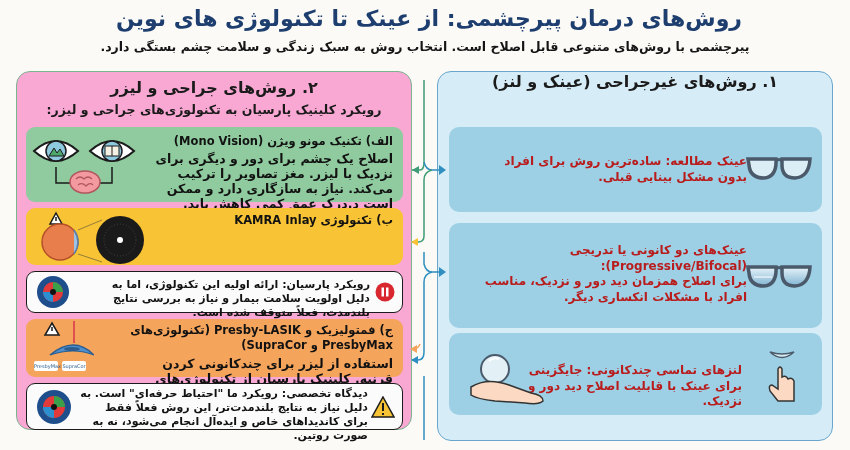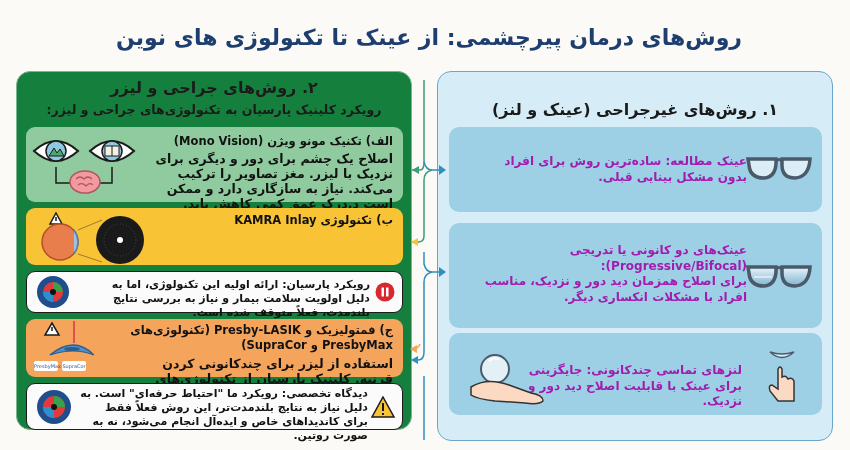--- a/index.html
+++ b/index.html
@@ -4,56 +4,57 @@
 <style>
   * { box-sizing: border-box; margin: 0; padding: 0; }
   html, body { width: 850px; height: 450px; overflow: hidden; }
   body {
     background: #fbfaf7;
     font-family: "DejaVu Sans", sans-serif;
     color: #1a1a1a;
     position: relative;
   }
   .header { position: absolute; left: 0; top: 0; width: 850px; height: 68px; text-align: center; }
-  .title { direction: rtl; font-size: 22px; font-weight: bold; color: #1d3e6e; padding-top: 24px; line-height: 28px; letter-spacing: -0.3px; margin-left: 8px; }
+  .title { direction: rtl; font-size: 22px; font-weight: bold; color: #1d3e6e; padding-top: 5px; line-height: 28px; letter-spacing: -0.3px; margin-left: 8px; }
   .subtitle { direction: rtl; font-size: 12.5px; font-weight: bold; color: #151515; margin-top: 6px; line-height: 16px; }
 
   
   .panel { position: absolute; border-radius: 14px; }
   .panel-right { left: 437px; top: 71px; width: 396px; height: 370px; background: #d6ecf6; border: 1.5px solid #6aa6cc; }
-  .panel-left { left: 16px; top: 71px; width: 396px; height: 359px; background: #15803d; border: 1.5px solid #7bb58f; }
+  .panel-left { left: 16px; top: 71px; width: 396px; height: 359px; background: #f9a8d4; border: 1.5px solid #7bb58f; }
 
   .panel-title { direction: rtl; text-align: center; font-size: 16px; font-weight: bold; color: #1b1b1b; }
-  .panel-right .panel-title { margin-top: 28px; }
+  .panel-right .panel-title { margin-top: 0; }
   .panel-left .panel-title { margin-top: 6px; }
   .panel-sub { direction: rtl; text-align: center; font-size: 12.5px; font-weight: bold; margin-top: 5px; }
 
   
   .rcard { position: absolute; left: 11px; width: 373px; background: #9dd0e5; border-radius: 10px; }
-  .rcard .text { position: absolute; direction: rtl; text-align: right; font-size: 12px; font-weight: bold; line-height: 15.5px; color: #a21caf; }
+  .rcard .text { position: absolute; direction: rtl; text-align: right; font-size: 12px; font-weight: bold; line-height: 15.5px; color: #b91c1c; }
   .rcard .icon { position: absolute; }
 
   
   .lcard { position: absolute; left: 9px; width: 377px; border-radius: 9px; }
   .lcard .text { position: absolute; direction: rtl; text-align: right; color: #121212; }
   .green { background: #8fcb9e; }
   .yellow { background: #f8c334; }
   .orange { background: #f5a45c; }
   .note { background: #fbfbfb; border: 1.5px solid #1b1b1b; border-radius: 9px; }
   .ctitle { font-size: 11.5px; font-weight: bold; line-height: 15px; }
   .cbody { font-size: 12.5px; font-weight: bold; line-height: 15px; }
   .small { font-size: 11px; font-weight: bold; line-height: 14px; }
 
   .connectors { position: absolute; left: 0; top: 0; width: 850px; height: 450px; pointer-events: none; }
 </style>
 </head>
 <body>
 
 <div class="header">
   <div class="title">روش‌های درمان پیرچشمی: از عینک تا تکنولوژی های نوین</div>
+  <div class="subtitle">پیرچشمی با روش‌های متنوعی قابل اصلاح است. انتخاب روش به سبک زندگی و سلامت چشم بستگی دارد.</div>
 </div>
 
 <div class="panel panel-right">
   <div class="panel-title">۱. روش‌های غیرجراحی (عینک و لنز)</div>
 
   <div class="rcard" style="top:55px;height:85px;">
     <div class="text" style="right:75px;top:27px;width:265px;">عینک مطالعه: ساده‌ترین روش برای افراد بدون مشکل بینایی قبلی.</div>
     <svg class="icon" style="right:10px;top:28px;" width="66" height="26" viewBox="0 0 66 26">
       <path d="M2 4 H30 Q31 22 18 23 Q4 23 3 10 Z" fill="#dceef5" stroke="#4b5a6a" stroke-width="3.5"></path>
       <path d="M36 4 H64 Q63 22 49 23 Q36 23 36 10 Z" fill="#dceef5" stroke="#4b5a6a" stroke-width="3.5"></path>

